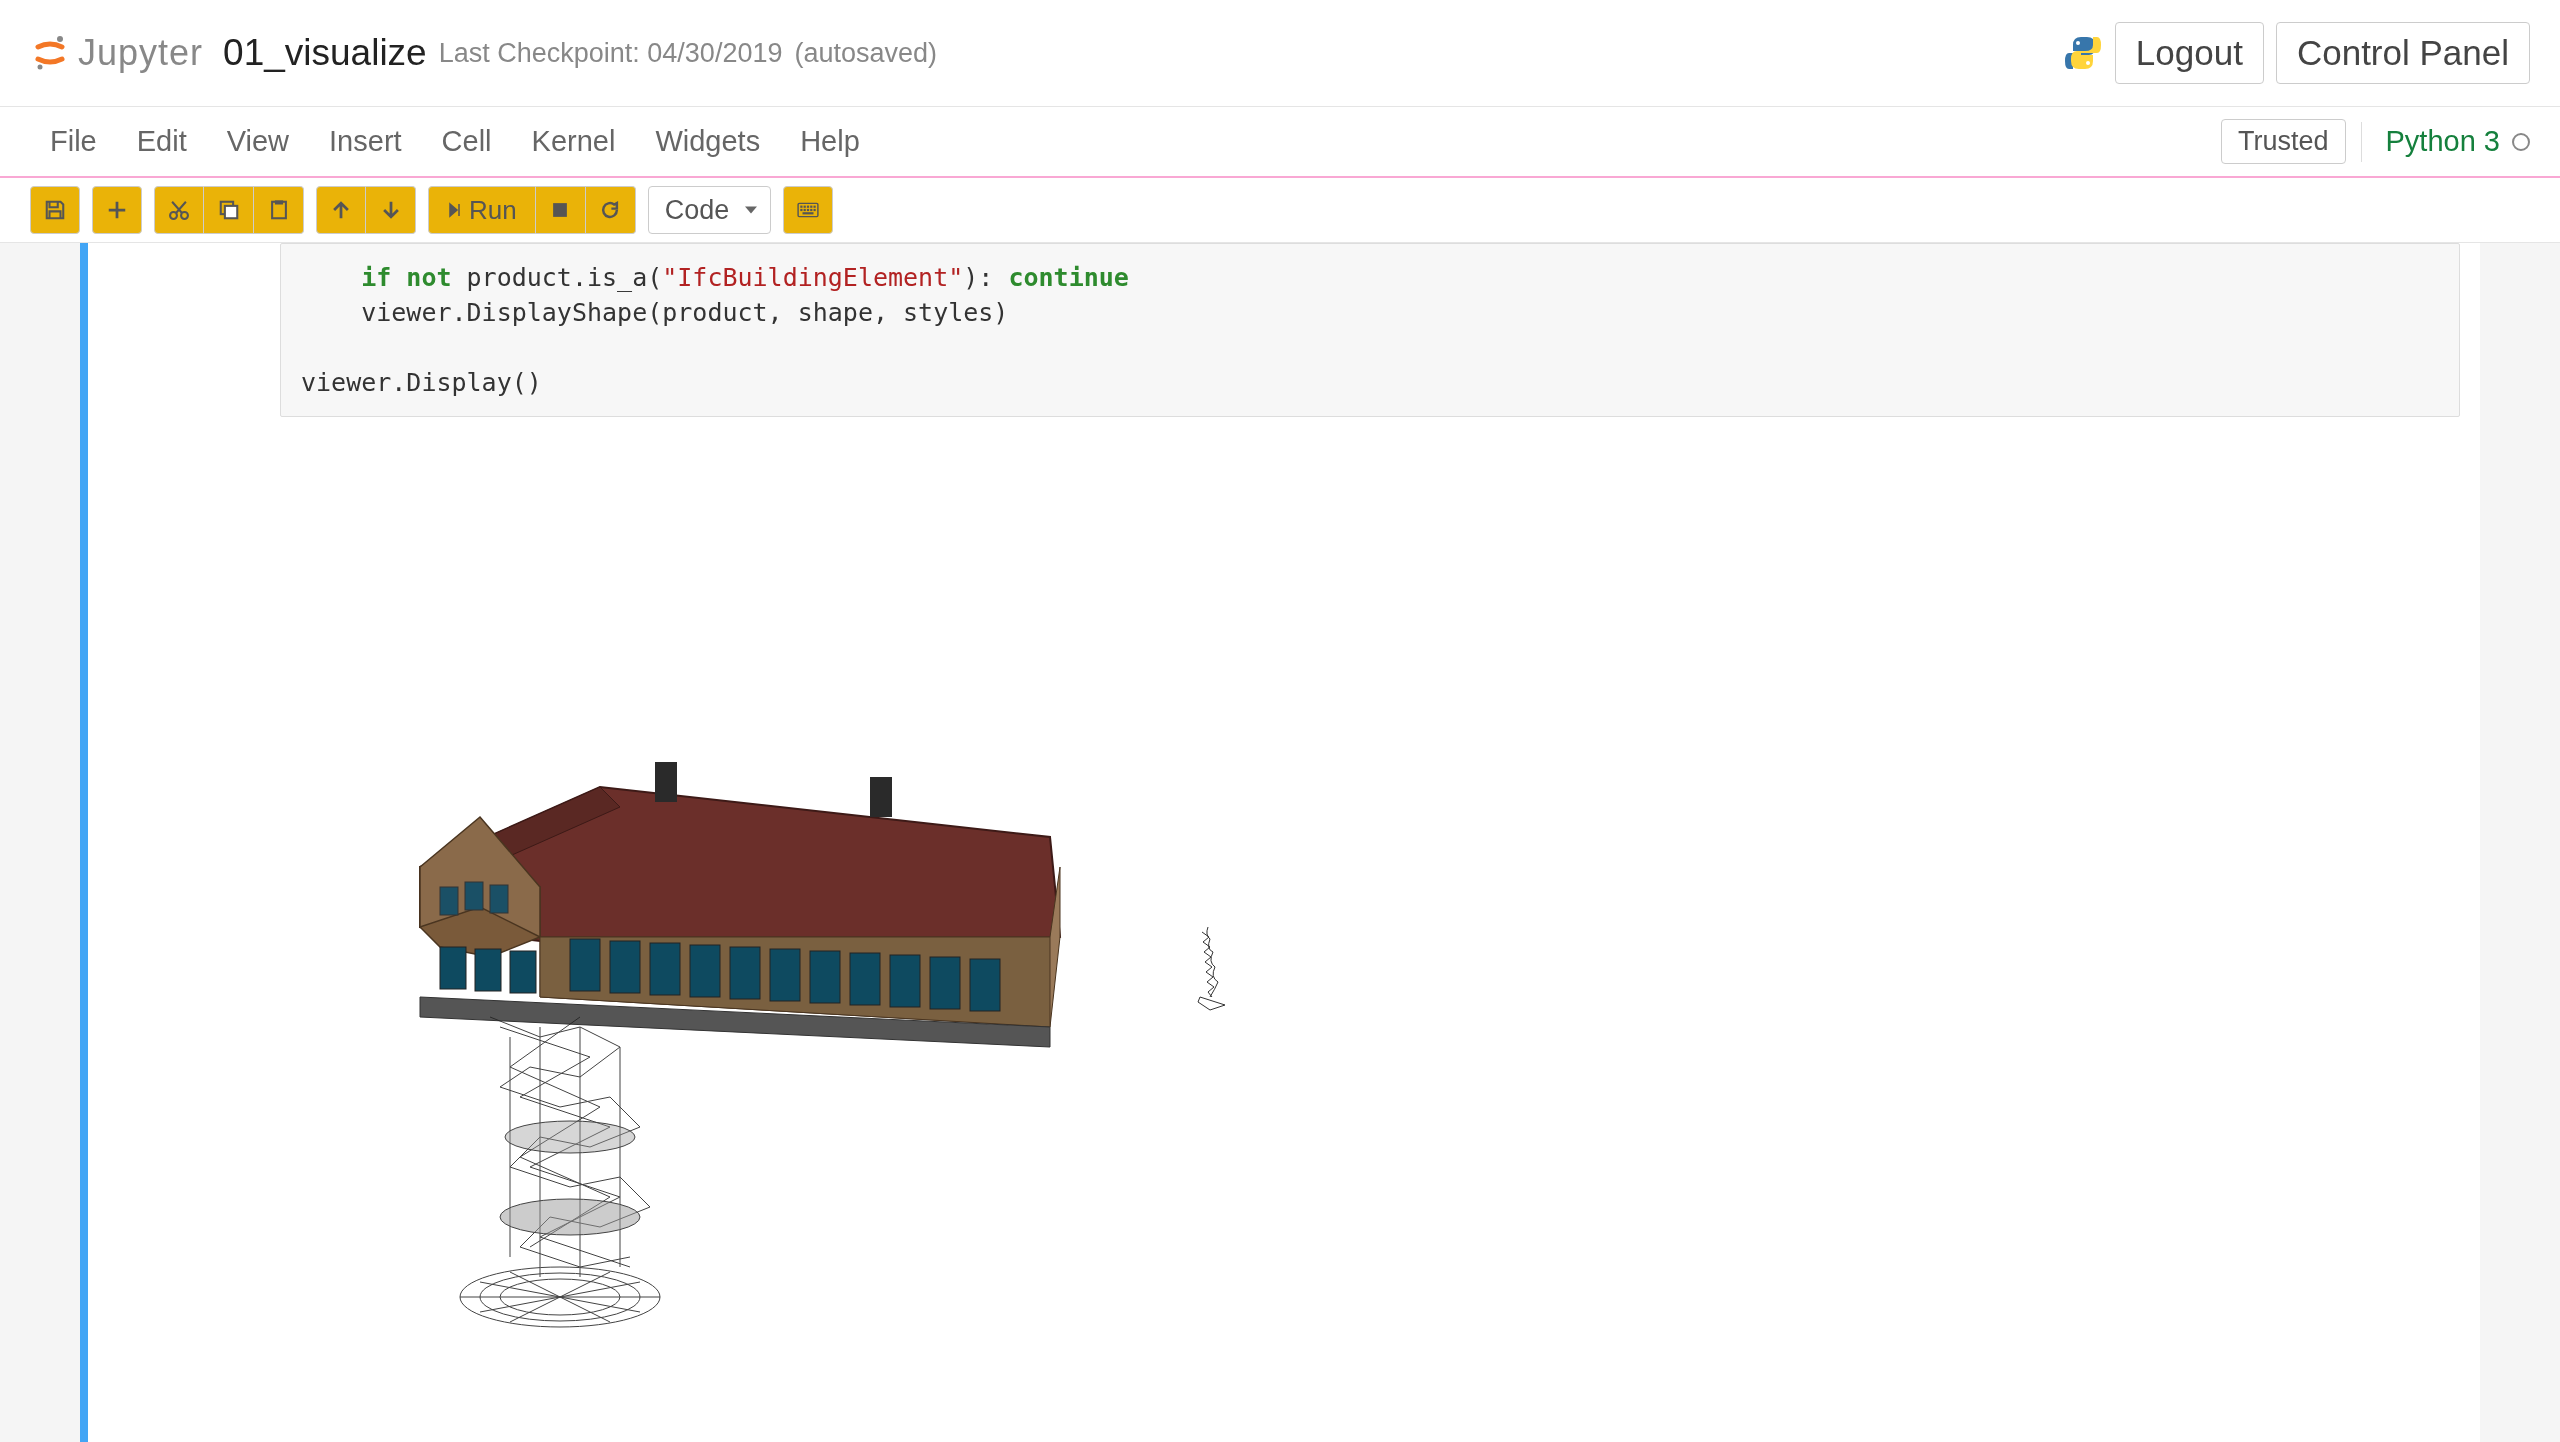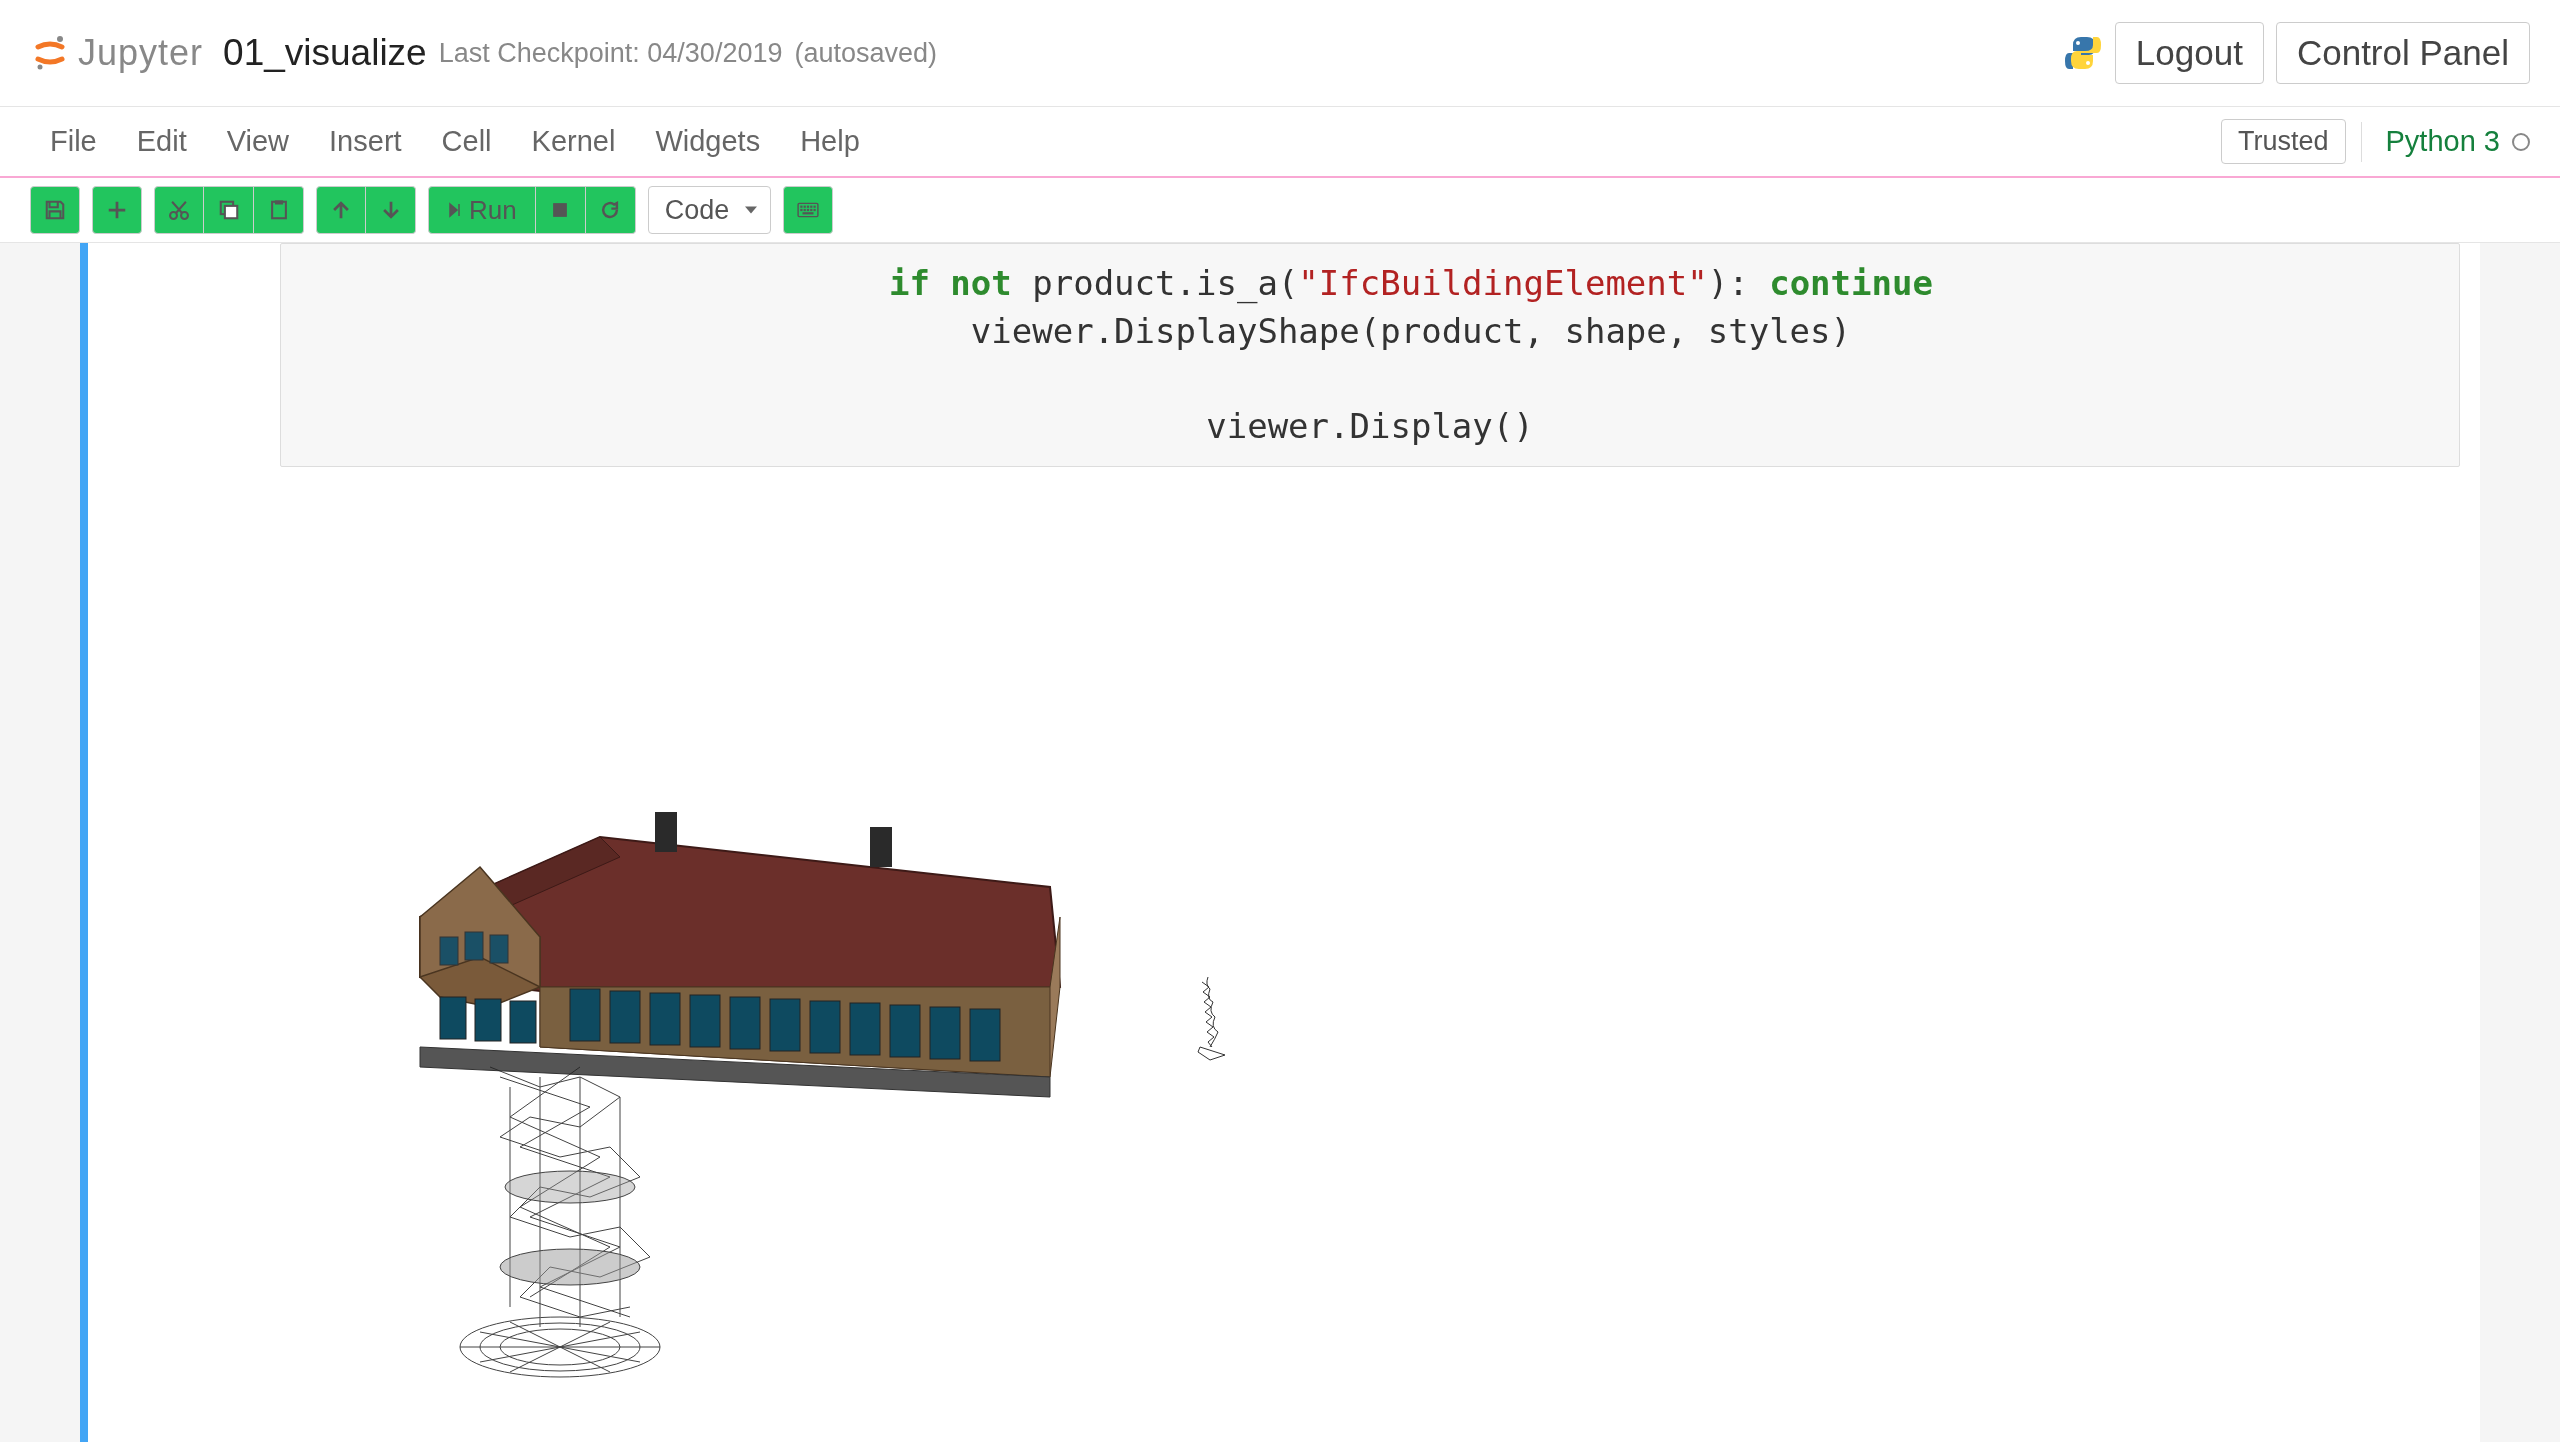--- a/index.html
+++ b/index.html
@@ -16,37 +16,37 @@
 .btn { border: 1px solid #ccc; background: #fff; padding: 10px 20px; font-size: 35px; color: #444; border-radius: 4px; cursor: pointer; }
 .menubar { display: flex; align-items: center; padding: 6px 30px; border-bottom: 2px solid #f9a8d4; }
 .menu-item { padding: 12px 20px; font-size: 29px; color: #666; cursor: pointer; }
 .menubar-right { margin-left: auto; display: flex; align-items: center; gap: 15px; }
 .trusted { border: 1px solid #ccc; padding: 6px 16px; font-size: 27px; color: #555; border-radius: 4px; }
 .kernel-name { font-size: 29px; color: #15803d; display: flex; align-items: center; gap: 12px; }
 .kernel-name::before { content: ""; width: 1px; height: 40px; background: #ddd; margin-right: 12px; }
 .kernel-indicator { width: 18px; height: 18px; border: 2px solid #888; border-radius: 50%; display: inline-block; }
 .toolbar { display: flex; align-items: center; padding: 8px 30px; border-bottom: 1px solid #e5e5e5; gap: 12px; }
 .tb-group { display: flex; }
-.tb-btn { border: 1px solid #ccc; background: #22c55e; width: 50px; height: 48px; display: flex; align-items: center; justify-content: center; color: #555; cursor: pointer; font-size: 22px; }
+.tb-btn { border: 1px solid #ccc; background: #eab308; width: 50px; height: 48px; display: flex; align-items: center; justify-content: center; color: #555; cursor: pointer; font-size: 22px; }
 .tb-btn:first-child { border-radius: 4px 0 0 4px; }
 .tb-btn:last-child { border-radius: 0 4px 4px 0; }
 .tb-btn:only-child { border-radius: 4px; }
 .tb-group .tb-btn + .tb-btn { border-left: none; }
 .run-btn { width: auto; padding: 0 18px; gap: 6px; font-size: 26px; }
 .cell-type-select { border: 1px solid #ccc; border-radius: 4px; height: 48px; padding: 0 40px 0 16px; font-size: 27px; color: #555; background: #fff; appearance: none; position: relative; }
 .select-wrap { position: relative; }
 .select-wrap::after { content: ""; position: absolute; right: 14px; top: 50%; transform: translateY(-50%); width: 0; height: 0; border-left: 6px solid transparent; border-right: 6px solid transparent; border-top: 7px solid #666; pointer-events: none; }
 .select-wrap::before { content: ""; position: absolute; right: 14px; top: 50%; transform: translateY(-12px); width: 0; height: 0; border-left: 6px solid transparent; border-right: 6px solid transparent; border-bottom: 7px solid #666; pointer-events: none; }
 .notebook-area { background: #f5f5f5; padding: 0; min-height: 1300px; }
 .notebook-container { max-width: 2400px; margin: 0 auto; background: #fff; padding: 0 0 0 0; }
 .cell { display: flex; background: #fff; }
 .cell.selected { box-shadow: inset 8px 0 0 #42a5f5; }
 .cell-prompt { width: 200px; flex-shrink: 0; }
 .cell-content { flex: 1; padding: 0 20px 20px 0; }
-.code-area { border: 1px solid #ddd; border-radius: 2px; background: #f7f7f7; padding: 16px 20px; font-family: "Menlo", "Monaco", monospace; font-size: 34px; line-height: 1.4; white-space: pre; overflow: hidden; text-align: center; }
+.code-area { border: 1px solid #ddd; border-radius: 2px; background: #f7f7f7; padding: 16px 20px; font-family: "Menlo", "Monaco", monospace; font-size: 25px; line-height: 1.4; white-space: pre; overflow: hidden; }
 .code-area .kw { color: #2e8b2e; font-weight: bold; }
 .code-area .str { color: #b22222; }
 .output-area { padding: 20px 0; min-height: 1000px; position: relative; }
 .viewer-canvas { width: 1150px; height: 980px; background: #fff; position: relative; }
 .status-text { font-size: 28px; color: #333; margin-top: 12px; margin-left: 4px; }
 .icon-svg { width: 22px; height: 22px; }
 </style>
 </head>
 <body>
 

